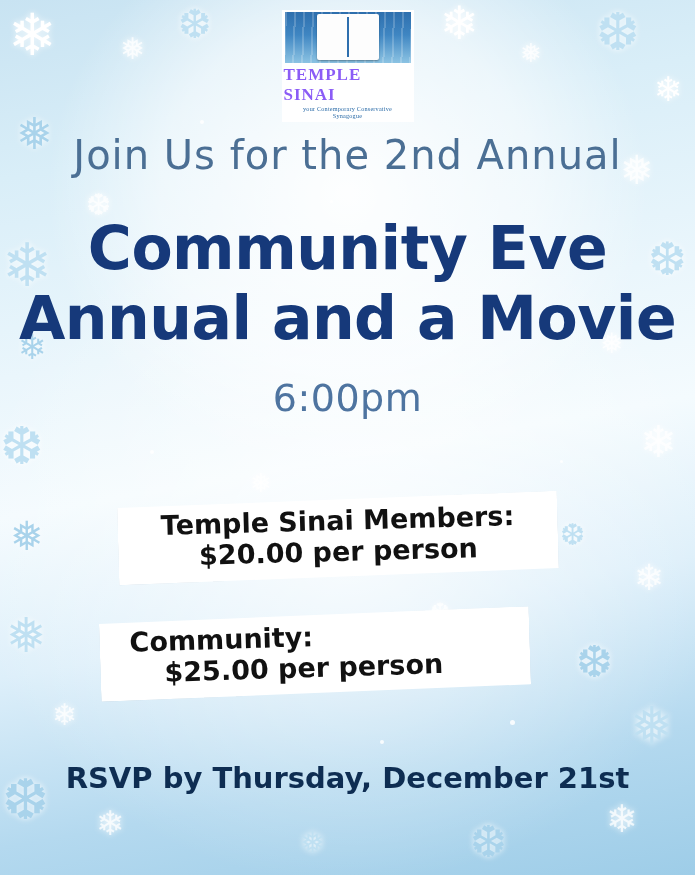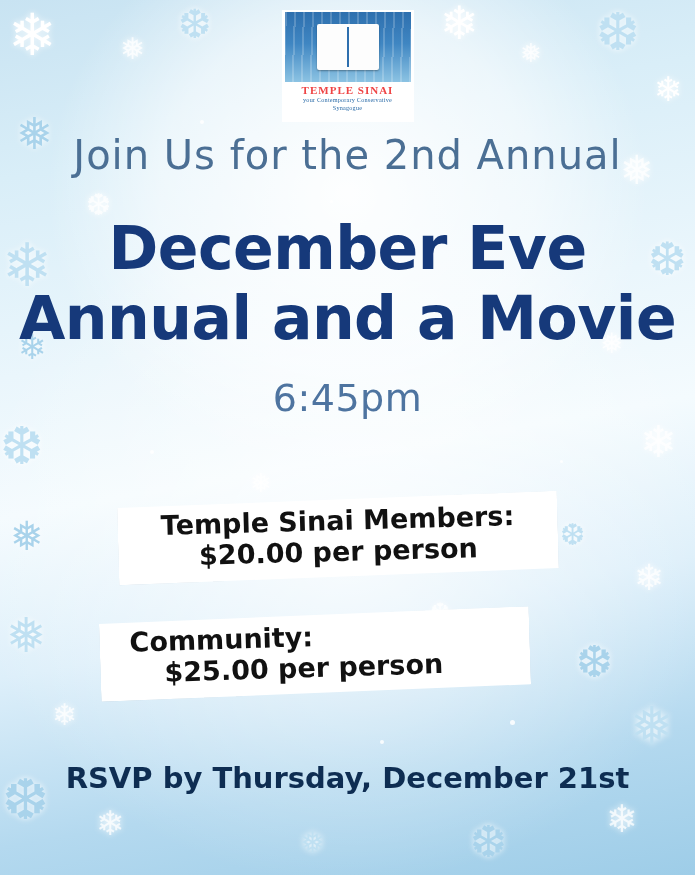--- a/index.html
+++ b/index.html
@@ -90,23 +90,23 @@
     position: absolute;
     left: 50%;
     top: 3px;
     bottom: 3px;
     width: 2px;
     transform: translateX(-50%);
     background: #2e6fae;
   }
   .logo-name {
     font-family: "Liberation Serif", serif;
-    font-size: 11px;
+    font-size: 17px;
     letter-spacing: 1px;
-    color: #ef4444;
+    color: #8b5cf6;
     margin-top: 2px;
     font-weight: 700;
   }
   .logo-tag {
     font-family: "Liberation Serif", serif;
     font-size: 6.2px;
     color: #2c6ca8;
     letter-spacing: .2px;
     text-align: center;
     line-height: 1.25;
@@ -264,26 +264,26 @@
       <div class="logo-book"></div>
     </div>
     <div class="logo-name">TEMPLE SINAI</div>
     <div class="logo-tag">your Contemporary Conservative</div>
     <div class="logo-tag">Synagogue</div>
   </div>
 
   <div class="join-line">Join Us for the 2nd Annual</div>
 
   <div class="title">
-    <span>December Eve</span>
+    <span>Community Eve</span>
     <span class="l2">Annual and a Movie</span>
   </div>
 
   <div class="date-line">
-    <span class="time-line">6:45pm</span>
+    <span class="time-line">6:00pm</span>
   </div>
 
   <div class="price-banner banner-members">
     <span class="lbl">Temple Sinai Members:</span>
     <span class="amt">$20.00 per person</span>
   </div>
 
   <div class="price-banner banner-community">
     <span class="lbl">Community:</span>
     <span class="amt">$25.00 per person</span>

